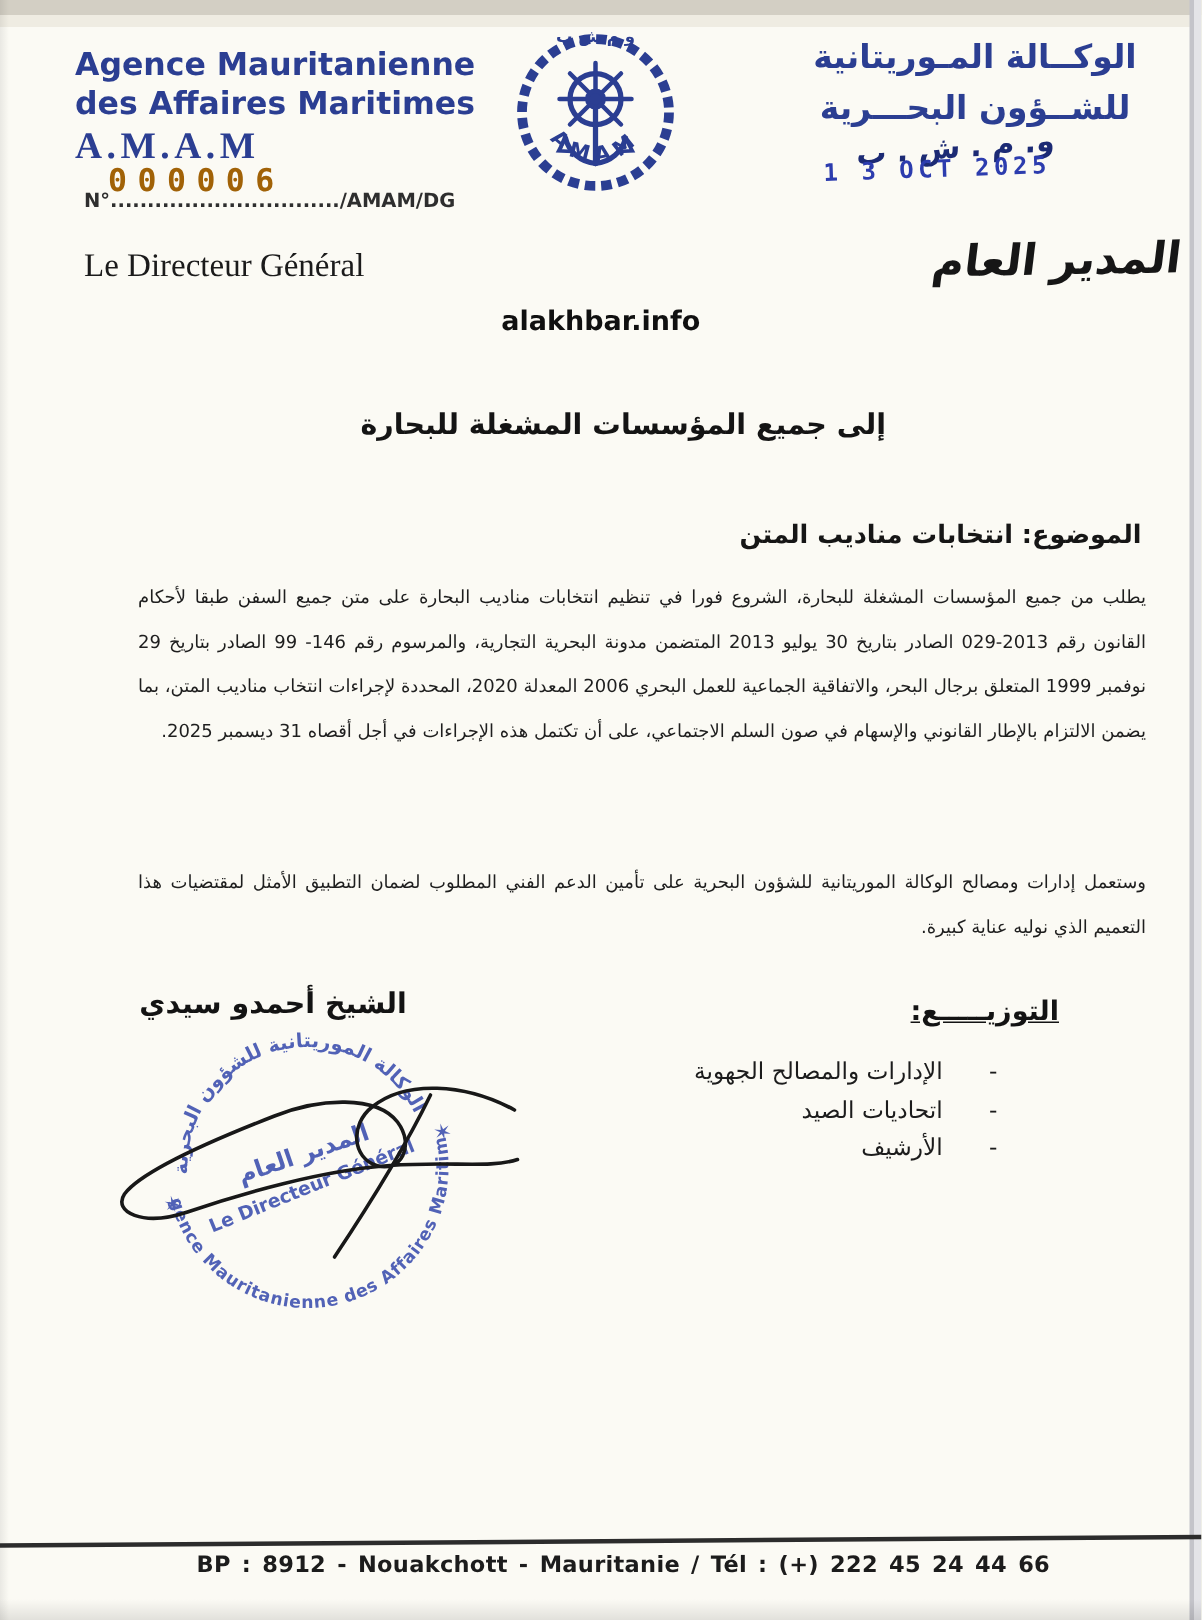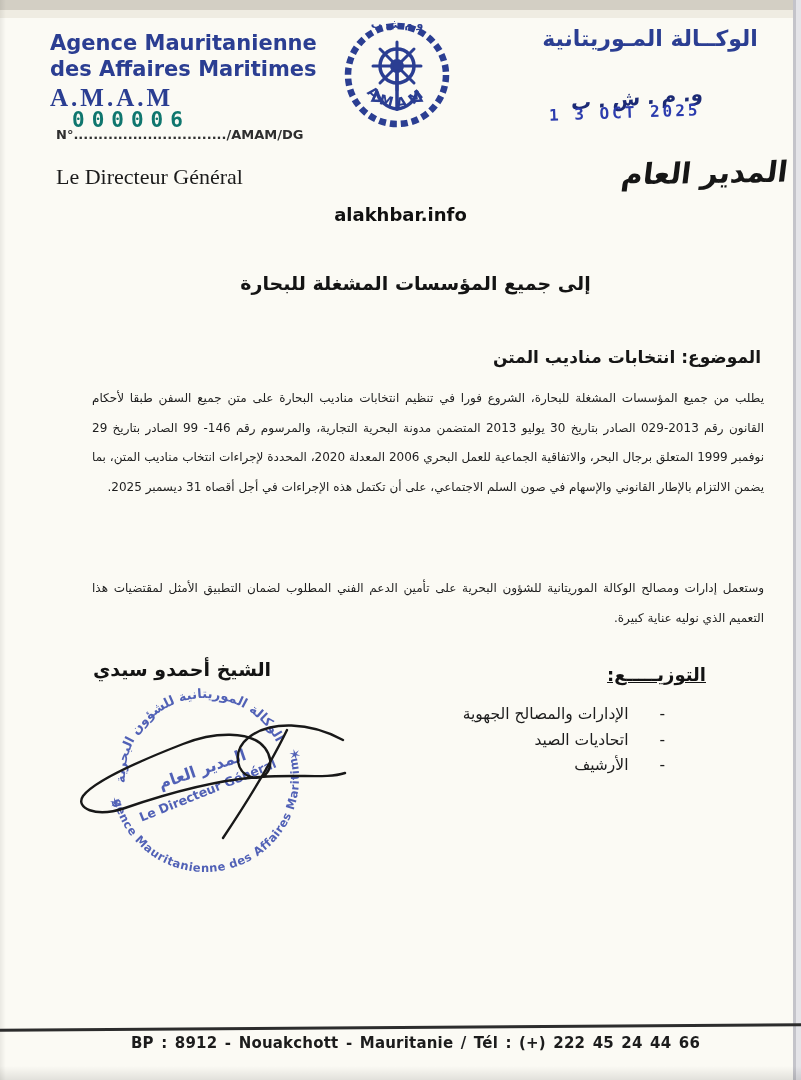--- a/index.html
+++ b/index.html
@@ -23,21 +23,21 @@
   .hdr-ar{right:8px;top:22px;width:286px;text-align:center;direction:rtl;
         color:#2b3e92;font-weight:bold;font-size:22px;line-height:34px;}
   .hdr-ar-abbrev{right:98px;top:86px;font-size:20px;font-weight:bold;color:#1c2a74;
         direction:rtl;letter-spacing:2px;transform:rotate(-4deg) skewX(-6deg);}
   .date-stamp{left:549px;top:103px;color:#2c3cae;font-weight:bold;font-size:16px;
         letter-spacing:3px;font-family:"DejaVu Sans Mono",monospace;transform:rotate(-2deg);}
   .place-line{right:12px;top:129px;font-size:13px;font-weight:bold;color:#121212;white-space:nowrap;}
   .place-line .dots{font-weight:bold;letter-spacing:0.5px;}
   .place-line .ar{direction:rtl;unicode-bidi:isolate;font-size:14px;}
   .ref-line{left:56px;top:127px;font-size:13px;font-weight:bold;color:#2e2e2e;white-space:nowrap;}
-  .ref-number{left:72px;top:108px;color:#0f766e;font-weight:bold;font-size:21px;
+  .ref-number{left:72px;top:108px;color:#a16207;font-weight:bold;font-size:21px;
         letter-spacing:7px;font-family:"DejaVu Sans Mono",monospace;}
   .sender-fr{left:56px;top:164px;font-family:"Liberation Serif",serif;font-size:22px;color:#1b1b1b;}
   .sender-ar{right:14px;top:156px;font-size:29px;font-weight:bold;color:#161616;
         direction:rtl;transform:skewX(-8deg) rotate(-1deg);}
   .watermark{left:0;right:0;top:204px;text-align:center;font-weight:bold;font-size:18px;color:#101010;}
   
   .title{left:0;right:0;top:272px;text-align:center;direction:rtl;
         font-size:19px;font-weight:bold;color:#141414;padding-left:30px;}
   .subject{right:40px;top:347px;direction:rtl;font-size:17px;font-weight:bold;color:#161616;}
   .body-par{left:92px;width:672px;direction:rtl;text-align:justify;
@@ -100,20 +100,21 @@
     <defs>
         <path id="logoBottomArc" d="M 24,66 A 38,38 0 0 0 98,66"></path>
       </defs>
     <text font-size="14" font-weight="bold" fill="#2b3e92" letter-spacing="5">
       <textPath href="#logoBottomArc" startOffset="50%" text-anchor="middle">AMAM</textPath>
     </text>
   </svg>
 
   <div class="abs hdr-ar">
     <div>الوكــالة المـوريتانية</div>
+    <div>للشــؤون البحـــرية</div>
   </div>
   <div class="abs hdr-ar-abbrev">و. م . ش . ب</div>
 
   <div class="abs date-stamp">1 3 OCT 2025</div>
 
 
   <div class="abs ref-line">
     <span>N°</span><span>...............................</span><span>/AMAM/DG</span>
   </div>
   <div class="abs ref-number">000006</div>

